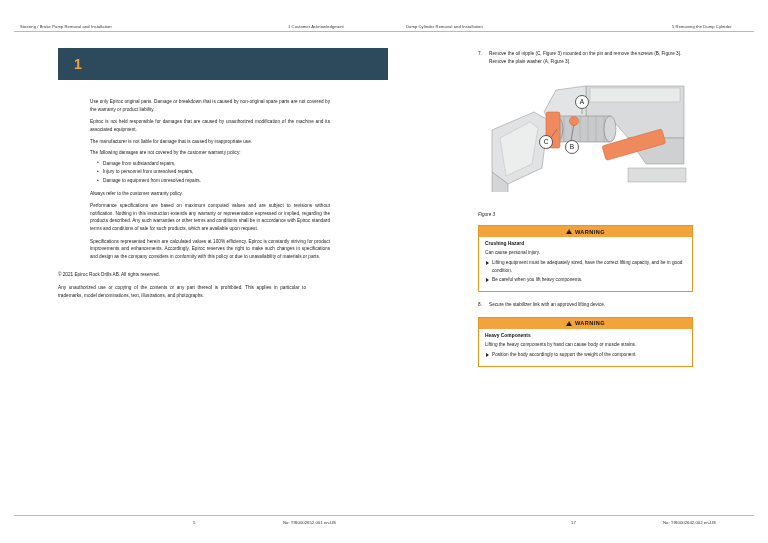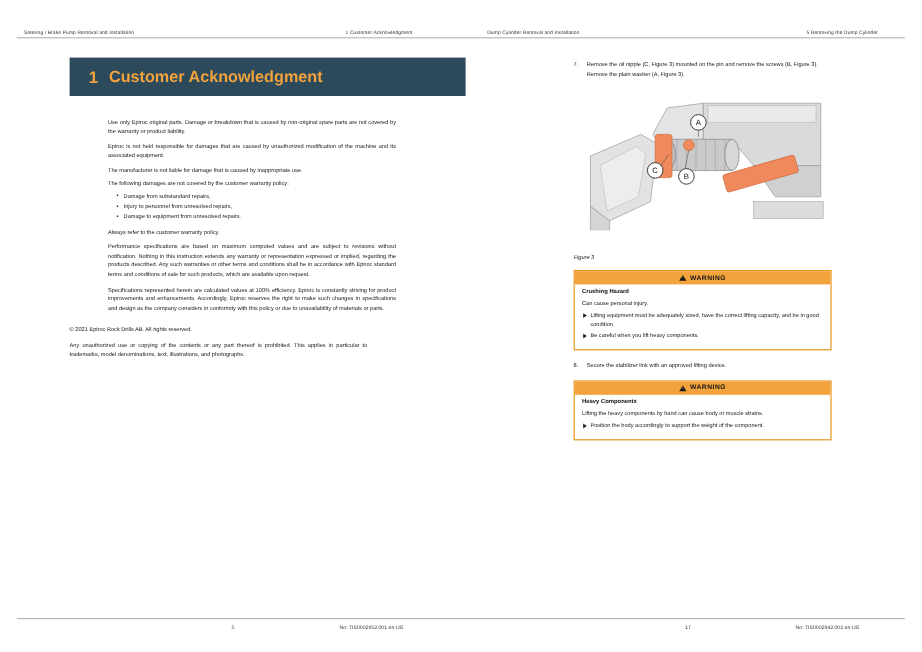--- a/index.html
+++ b/index.html
@@ -295,21 +295,20 @@
     <div class="hdr hdr-2">1 Customer Acknowledgment</div>
     <div class="hdr hdr-3">Dump Cylinder Removal and Installation</div>
     <div class="hdr hdr-4">5 Removing the Dump Cylinder</div>
     <div class="rule"></div>
   </div>
 
   <div class="left-col">
 
     <div class="chapter-bar">
       <span class="chapter-num">1</span>
-      <span class="chapter-title">Customer Acknowledgment</span>
     </div>
 
     <div class="body-text">
       <p>Use only Epiroc original parts. Damage or breakdown that is caused by non-original spare parts are not covered by the warranty or product liability.</p>
       <p>Epiroc is not held responsible for damages that are caused by unauthorized modification of the machine and its associated equipment.</p>
       <p class="tight">The manufacturer is not liable for damage that is caused by inappropriate use.</p>
       <p class="tight">The following damages are not covered by the customer warranty policy:</p>
 
       <ul class="bullets">
         <li>Damage from substandard repairs,</li>

